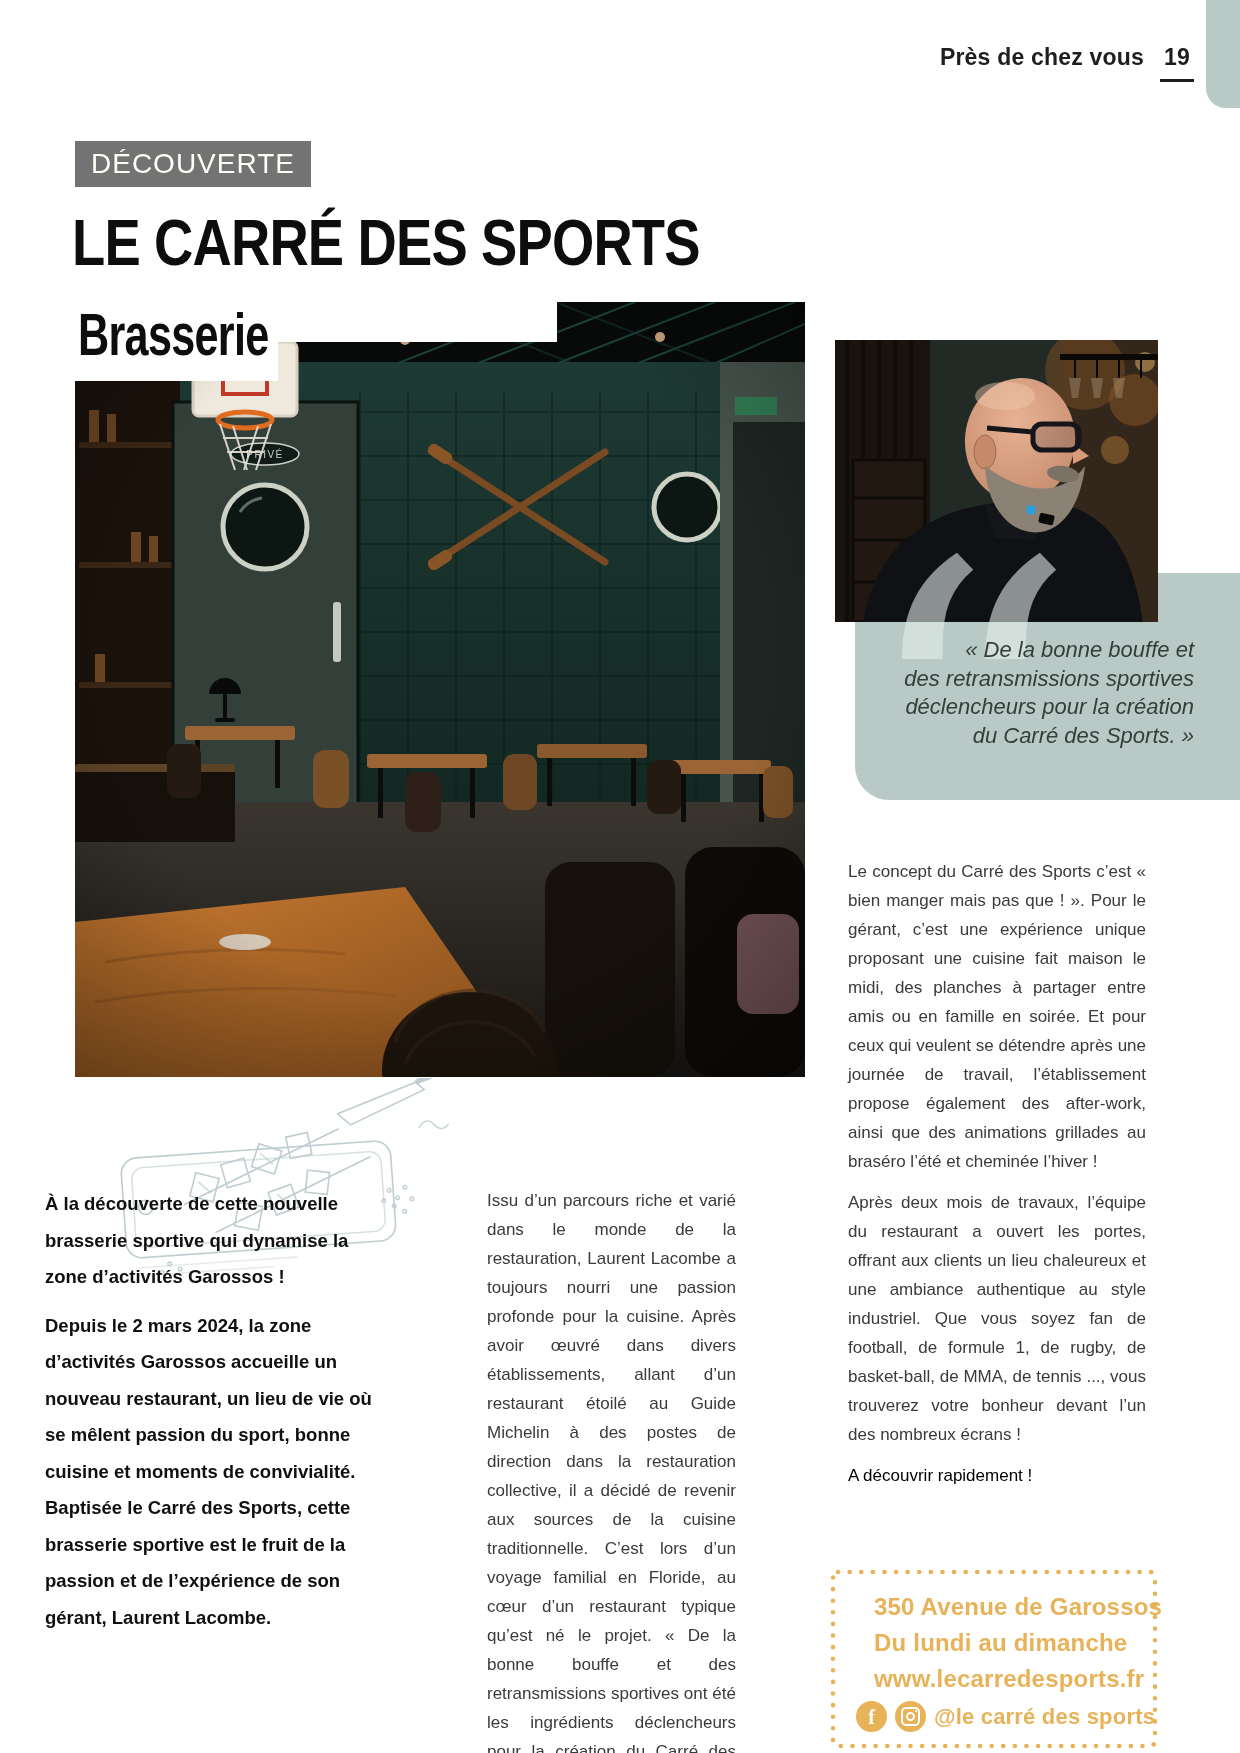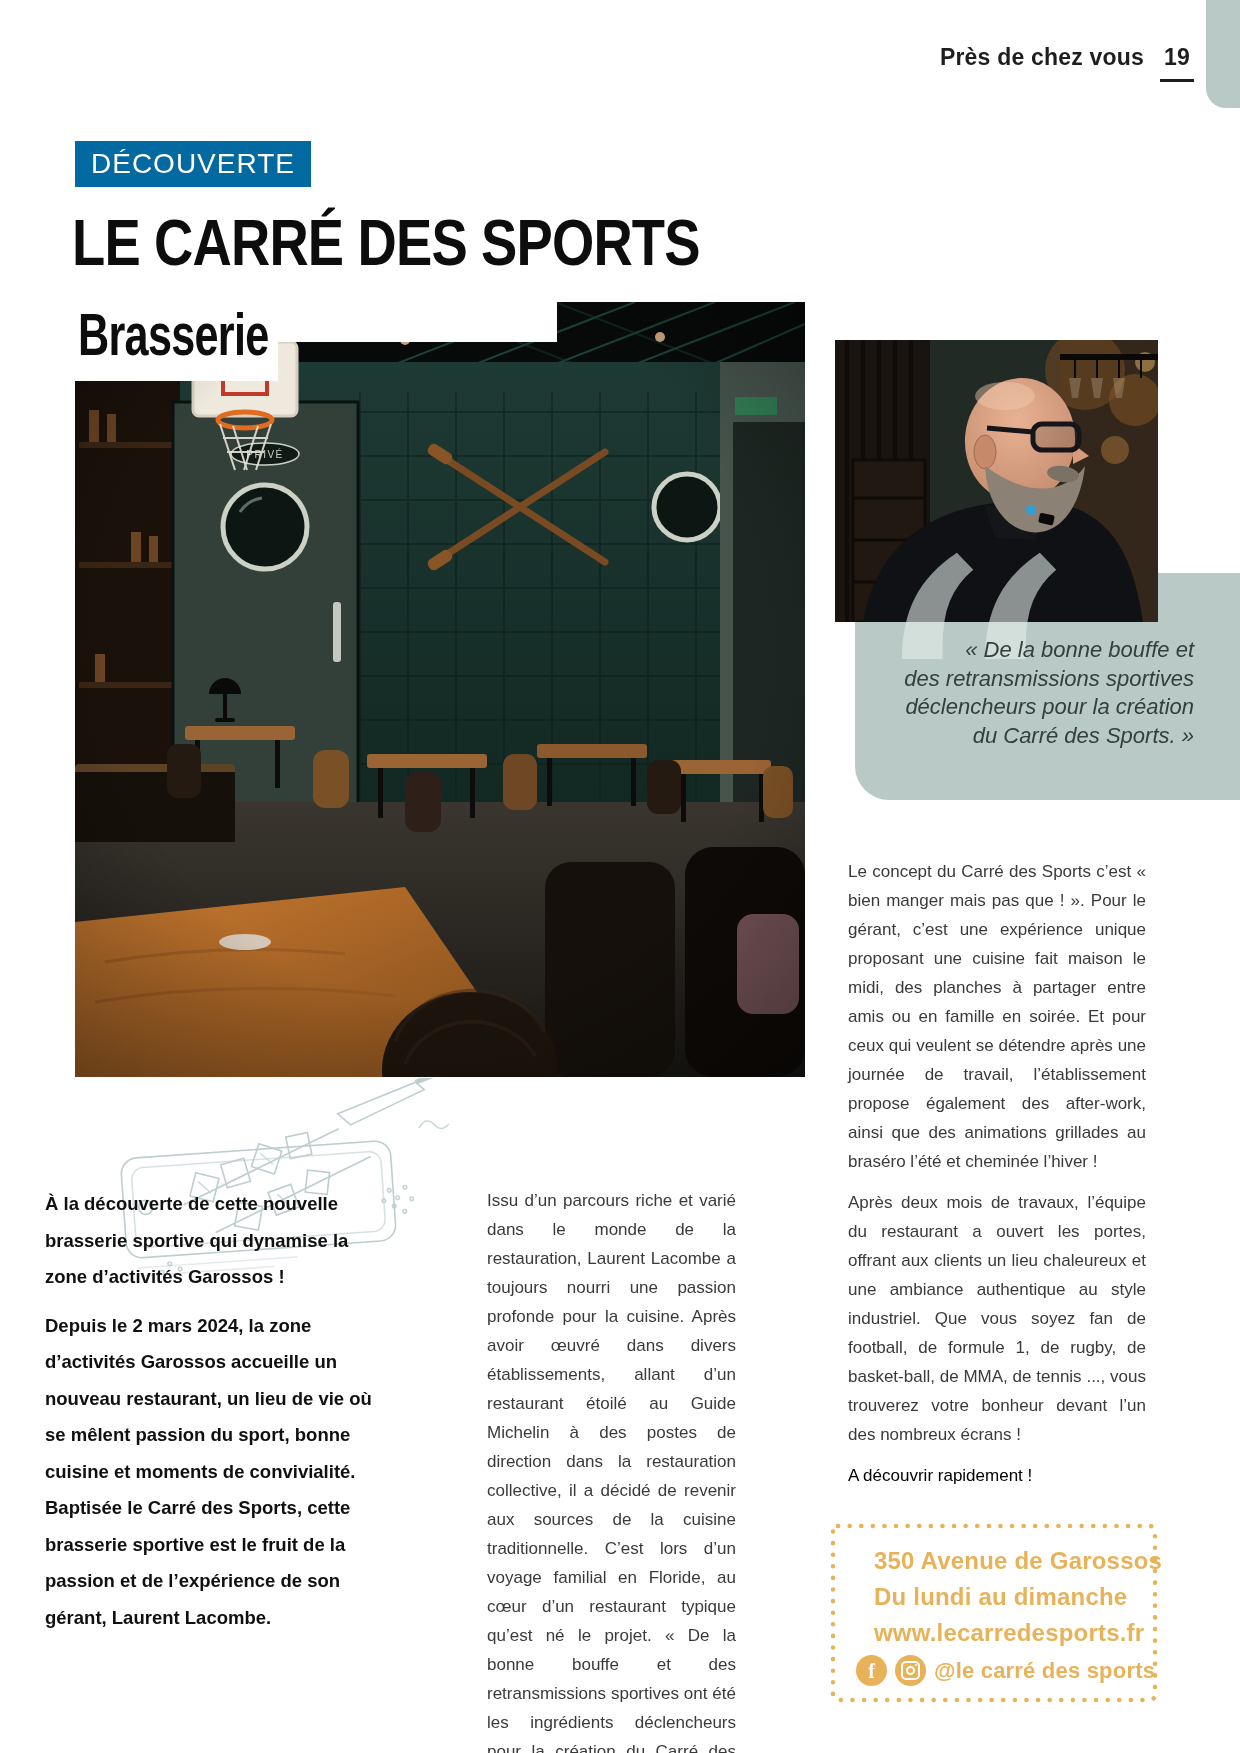--- a/index.html
+++ b/index.html
@@ -8,21 +8,21 @@
 
   
   .header-strip{position:absolute;top:44px;right:82px;font-size:23px;font-weight:700;
                 color:#1d1f1d;letter-spacing:.2px;z-index:5;}
   .page-num{margin-left:16px;font-weight:600;border-bottom:3px solid #1d1f1d;padding:0 4px 9px;}
   .corner-tab{position:absolute;top:0;left:1206px;width:34px;height:108px;background:#B9CAC6;
               border-bottom-left-radius:20px;z-index:4;}
 
   
   .badge{position:absolute;left:75px;top:141px;height:46px;line-height:46px;padding:0 16px;
-         background:#0369a1;color:#fffdf6;font-size:28px;font-weight:500;letter-spacing:1px;z-index:5;}
+         background:#737373;color:#fffdf6;font-size:28px;font-weight:500;letter-spacing:1px;z-index:5;}
   .title{position:absolute;left:72px;top:206px;font-size:64px;font-weight:900;color:#0d0d0d;
          letter-spacing:-1px;transform:scaleX(.85);transform-origin:left top;white-space:nowrap;z-index:5;}
   .subtitle{position:absolute;left:78px;top:300px;font-size:60px;font-weight:700;color:#0d0d0d;
             letter-spacing:-1px;transform:scaleX(.72);transform-origin:left top;white-space:nowrap;z-index:6;}
 
   .photo-main{position:absolute;left:75px;top:302px;width:730px;height:775px;overflow:hidden;z-index:2;}
   .notch-a{position:absolute;left:75px;top:302px;width:482px;height:40px;background:#fff;z-index:3;}
   .notch-b{position:absolute;left:75px;top:302px;width:203px;height:79px;background:#fff;z-index:3;}
 
   .photo-man{position:absolute;left:835px;top:340px;width:323px;height:282px;overflow:hidden;z-index:2;}
@@ -43,21 +43,21 @@
   .col-mid{position:absolute;left:487px;top:1186px;width:249px;font-size:17px;line-height:29px;
            text-align:justify;color:#3a3a3a;z-index:1;}
   .col-mid p{margin:0;}
   .col-left{position:absolute;left:45px;top:1186px;width:345px;text-align:left;font-size:18.5px;
             line-height:36.5px;font-weight:800;color:#101010;z-index:1;}
   .col-left p{margin:0 0 12px 0;}
 
   .sketch{position:absolute;left:92px;top:1078px;width:375px;height:200px;z-index:0;opacity:.8;}
 
   
-  .info-box{position:absolute;left:830px;top:1523px;width:328px;height:180px;z-index:2;}
+  .info-box{position:absolute;left:830px;top:1569px;width:328px;height:180px;z-index:2;}
   .info-border{position:absolute;left:0;top:0;}
   .info-lines{position:absolute;left:44px;top:20px;color:#E8B259;font-size:24px;font-weight:600;
               line-height:36px;letter-spacing:.2px;white-space:nowrap;}
   .social-row{position:absolute;left:26px;top:132px;display:flex;align-items:center;gap:8px;}
   .icon-circle{width:31px;height:31px;border-radius:50%;background:#E8B259;display:flex;
                align-items:center;justify-content:center;color:#fff;}
   .fb-f{font-size:20px;font-weight:700;font-family:"Liberation Serif",serif;line-height:1;}
   .ig-frame{width:15px;height:15px;border:2px solid #fff;border-radius:5px;position:relative;}
   .ig-lens{position:absolute;left:3px;top:3px;width:5px;height:5px;border:2px solid #fff;border-radius:50%;}
   .ig-dot{position:absolute;right:1px;top:1px;width:2px;height:2px;background:#fff;border-radius:50%;}

